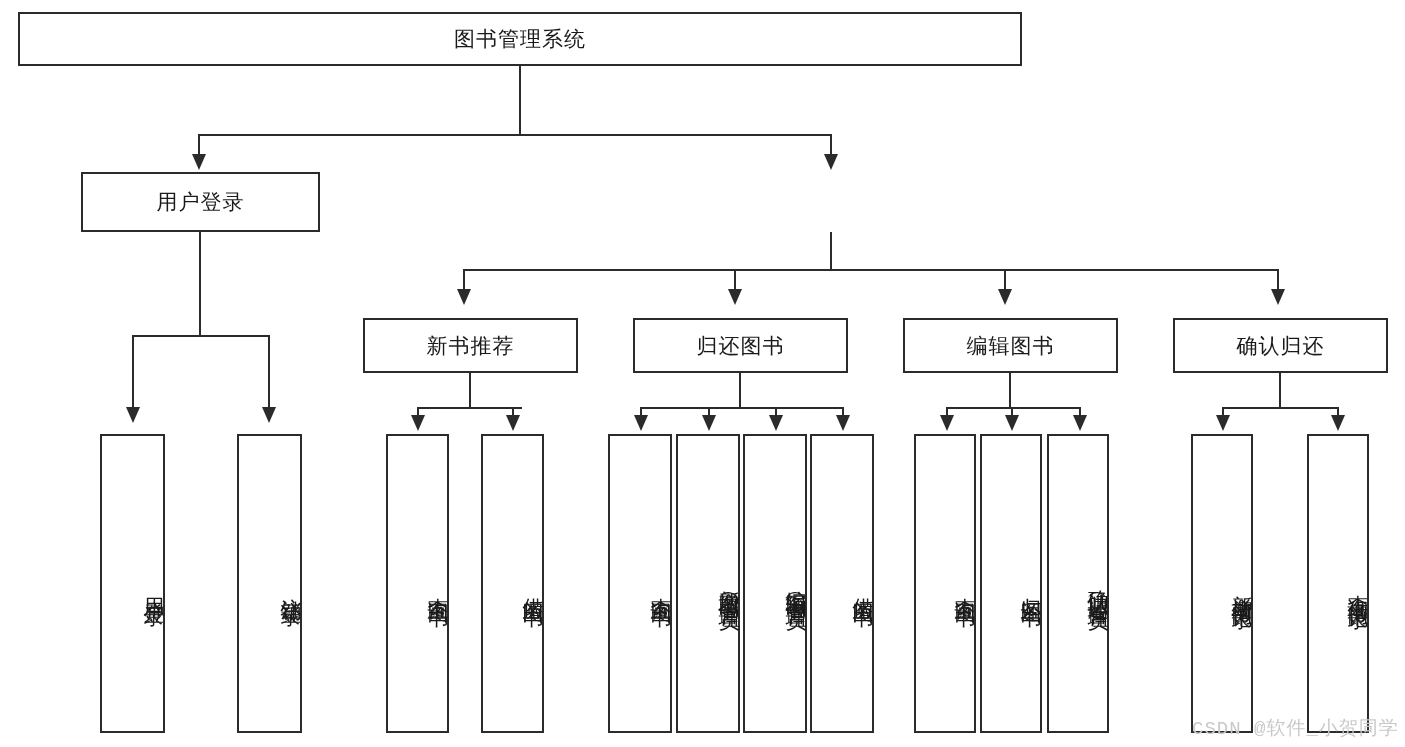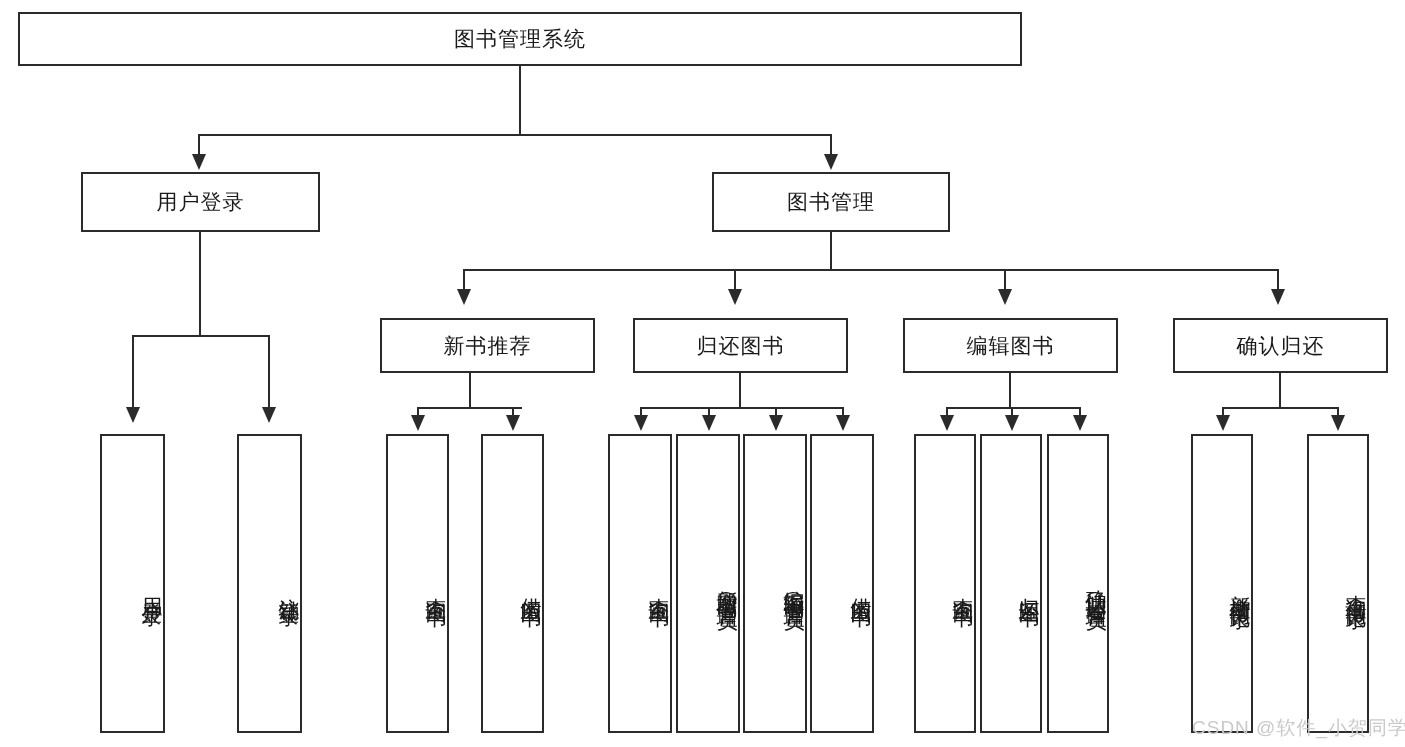--- a/index.html
+++ b/index.html
@@ -5,21 +5,21 @@
   html, body {
     margin: 0;
     padding: 0;
     background: #ffffff;
   }
   #canvas {
     position: relative;
     width: 1405px;
     height: 747px;
     background: #ffffff;
-    font-family: Liberation Sans, sans-serif;
+    font-family: Liberation Mono, monospace;
     overflow: hidden;
   }
   .node {
     position: absolute;
     box-sizing: border-box;
     border: 2px solid #2b2b2b;
     background: #ffffff;
     display: flex;
     align-items: center;
     justify-content: center;
@@ -85,43 +85,40 @@
   <div class="vline" style="left:198px; top:134px; height:22px;"></div>
   <div class="arrow" style="left:192px; top:154px;"></div>
 
   <div class="vline" style="left:830px; top:134px; height:22px;"></div>
   <div class="arrow" style="left:824px; top:154px;"></div>
 
   <div class="node horiz" style="left:81px; top:172px; width:239px; height:60px;">
     <span class="lbl">用户登录</span>
   </div>
 
-  <div class="node horiz" style="left:712px; top:172px; width:238px; height:60px;">
-    <span class="lbl">图书管理</span>
-  </div>
 
   <div class="vline" style="left:199px; top:232px; height:104px;"></div>
   <div class="hline" style="left:132px; top:335px; width:136px;"></div>
   <div class="vline" style="left:132px; top:335px; height:74px;"></div>
   <div class="arrow" style="left:126px; top:407px;"></div>
   <div class="vline" style="left:268px; top:335px; height:74px;"></div>
   <div class="arrow" style="left:262px; top:407px;"></div>
 
   <div class="vline" style="left:830px; top:232px; height:39px;"></div>
   <div class="hline" style="left:463px; top:269px; width:816px;"></div>
   <div class="vline" style="left:463px; top:269px; height:22px;"></div>
   <div class="arrow" style="left:457px; top:289px;"></div>
   <div class="vline" style="left:734px; top:269px; height:22px;"></div>
   <div class="arrow" style="left:728px; top:289px;"></div>
   <div class="vline" style="left:1004px; top:269px; height:22px;"></div>
   <div class="arrow" style="left:998px; top:289px;"></div>
   <div class="vline" style="left:1277px; top:269px; height:22px;"></div>
   <div class="arrow" style="left:1271px; top:289px;"></div>
 
-  <div class="node horiz" style="left:363px; top:318px; width:215px; height:55px;margin-left:17px;">
+  <div class="node horiz" style="left:363px; top:318px; width:215px; height:55px;">
     <span class="lbl">新书推荐</span>
   </div>
   <div class="node horiz" style="left:633px; top:318px; width:215px; height:55px;">
     <span class="lbl">归还图书</span>
   </div>
   <div class="node horiz" style="left:903px; top:318px; width:215px; height:55px;">
     <span class="lbl">编辑图书</span>
   </div>
   <div class="node horiz" style="left:1173px; top:318px; width:215px; height:55px;">
     <span class="lbl">确认归还</span>

